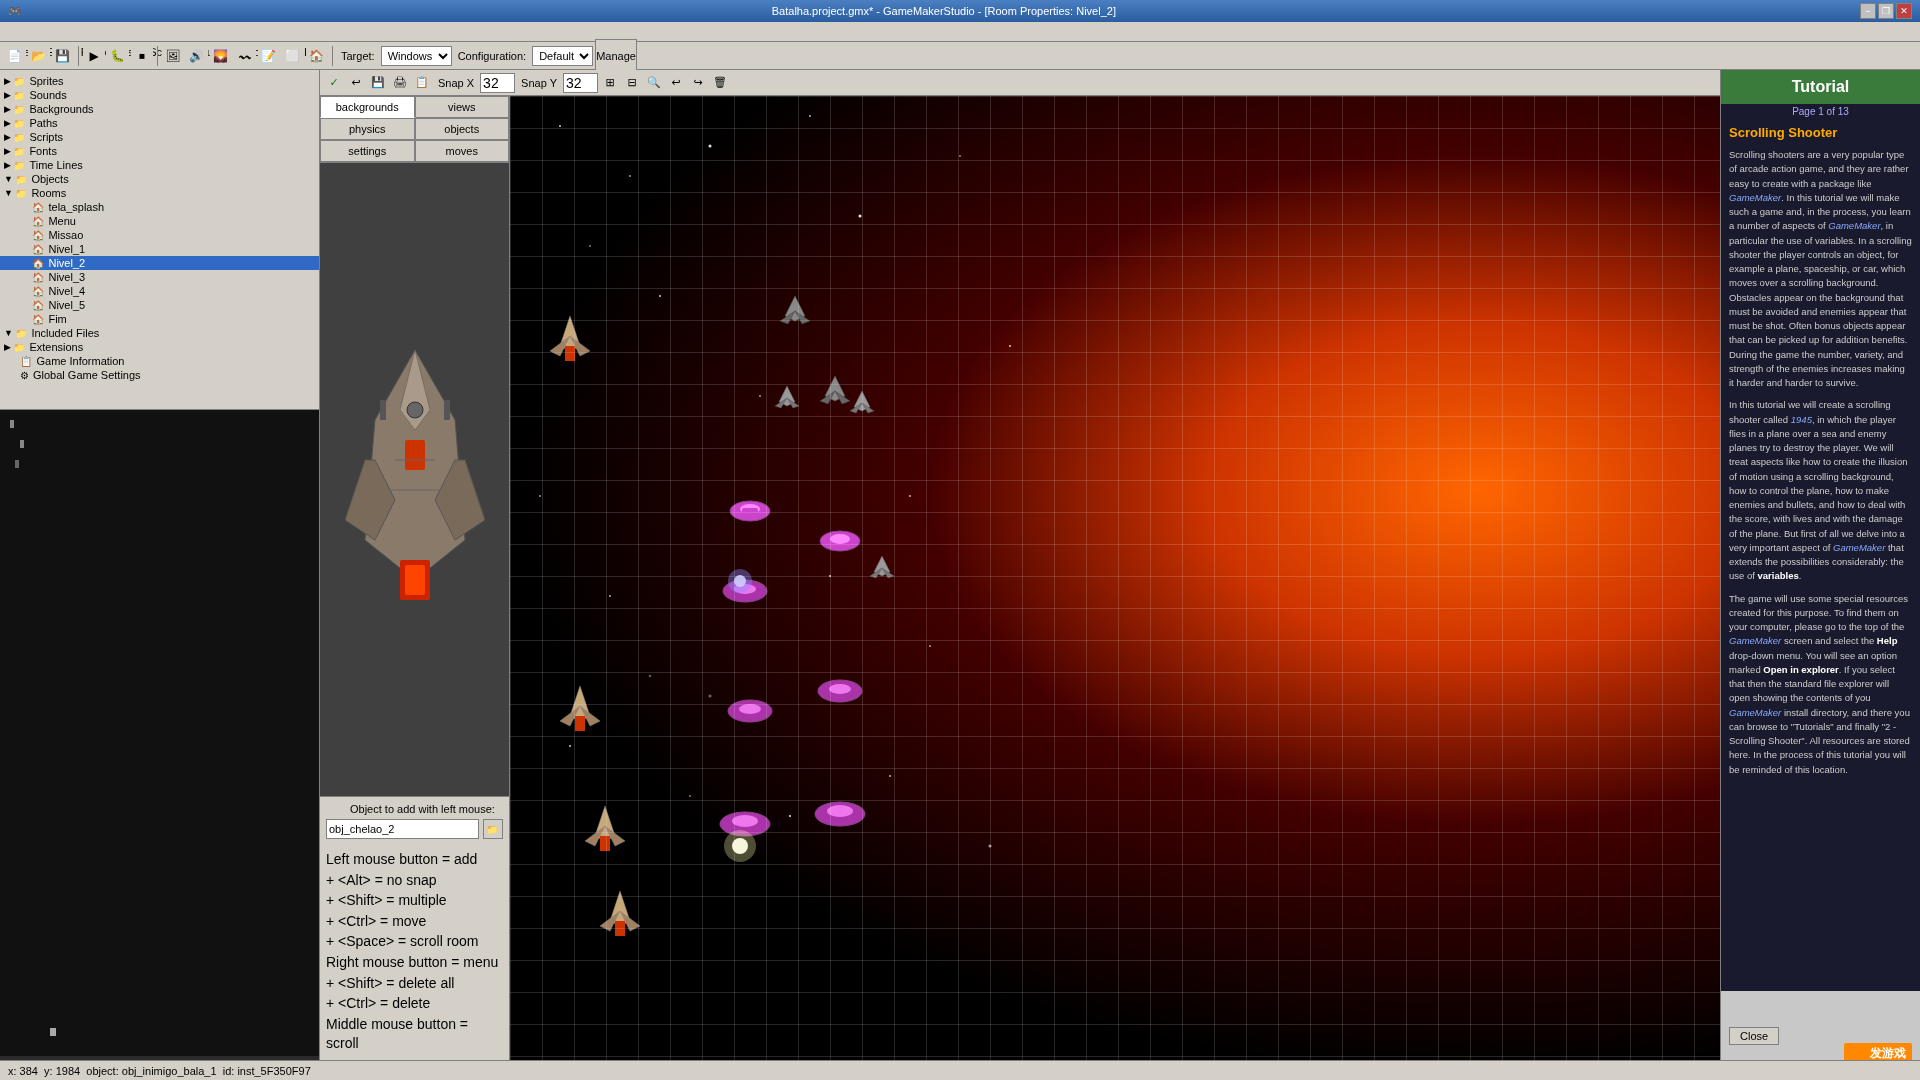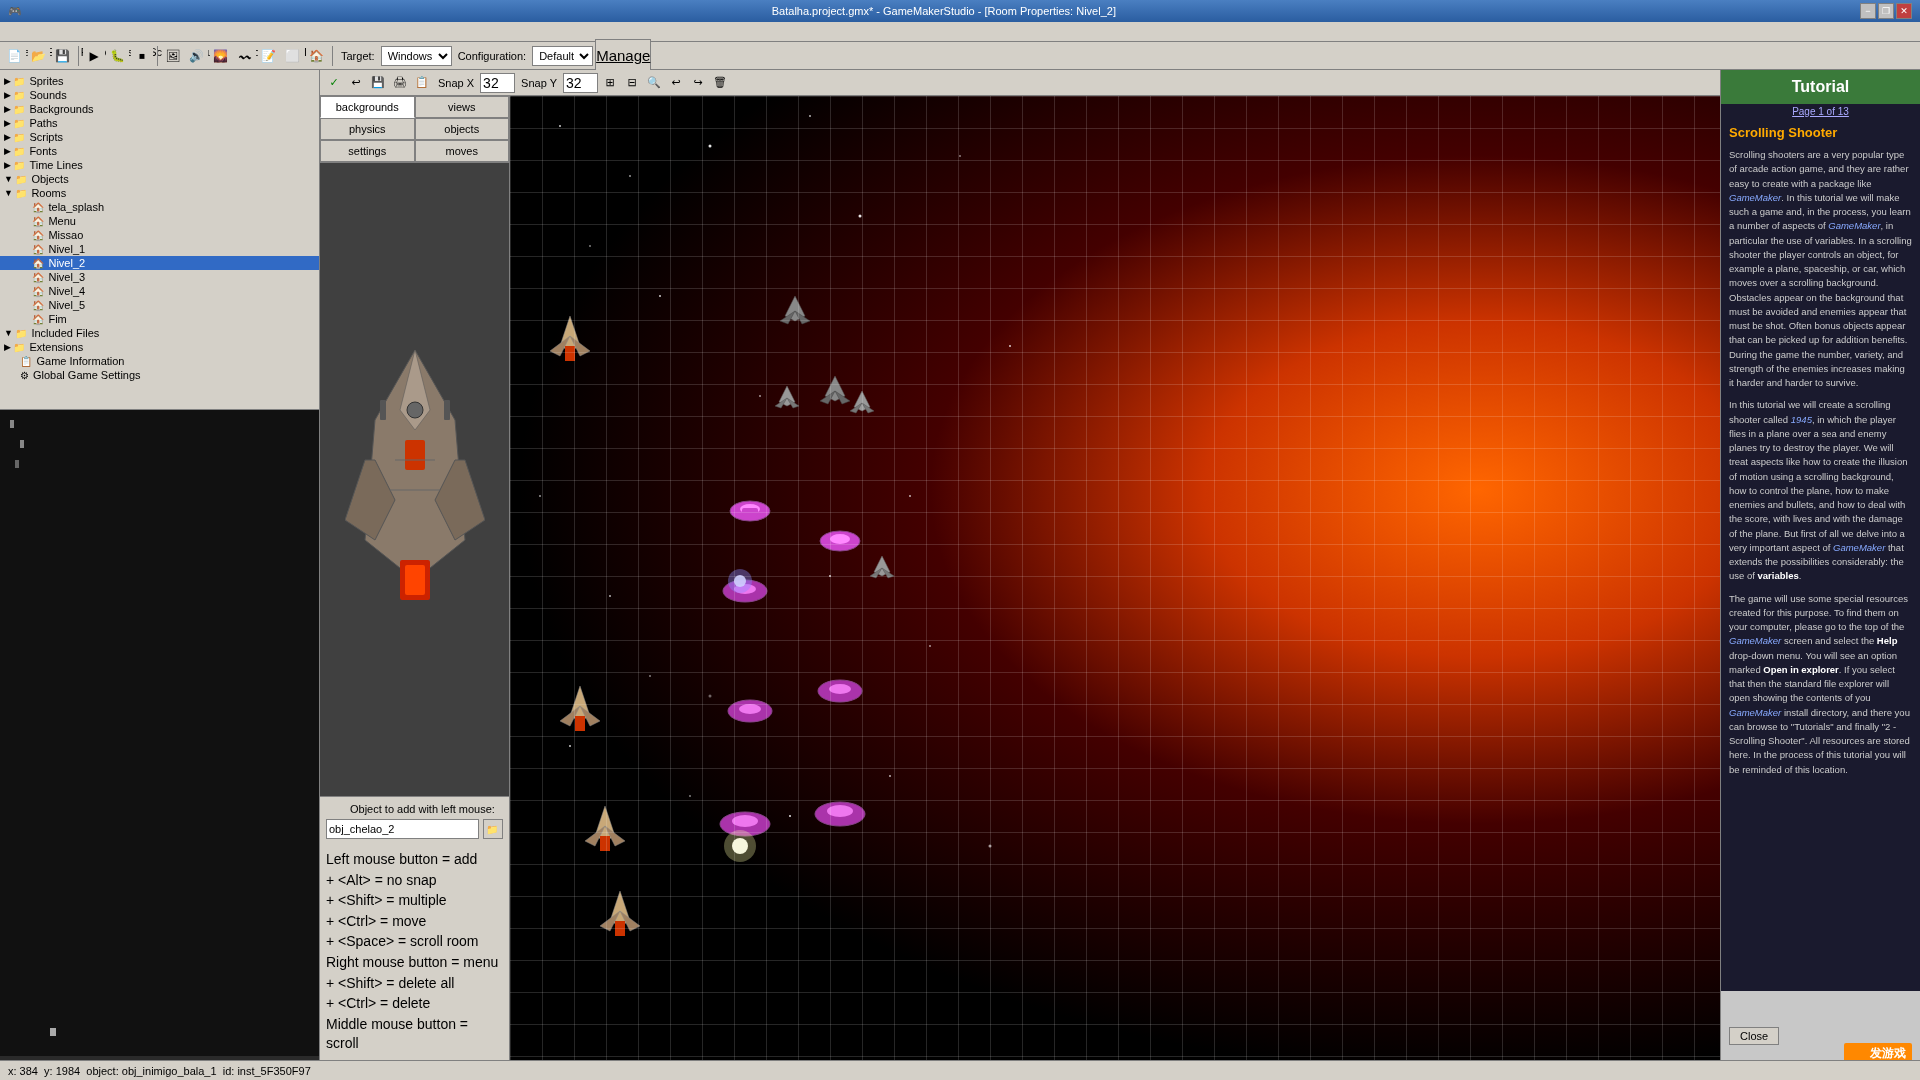--- a/index.html
+++ b/index.html
@@ -265,21 +265,20 @@
       font-size: 16px;
       font-weight: bold;
       padding: 8px;
     }
     #tutorial-page {
       color: #aaaaff;
       text-align: center;
       font-size: 10px;
       padding: 2px;
       background: #1a1a2e;
-      text-decoration: underline;
     }
     #tutorial-title {
       color: #ffaa00;
       font-size: 13px;
       font-weight: bold;
       padding: 6px 8px 4px;
     }
     #tutorial-body {
       color: #cccccc;
       font-size: 9.5px;
@@ -378,21 +377,21 @@
   <div class="toolbar-btn">🏠</div>
   <div class="toolbar-sep"></div>
   <span class="toolbar-label">Target:</span>
   <select class="toolbar-combo">
     <option>Windows</option>
   </select>
   <span class="toolbar-label">Configuration:</span>
   <select class="toolbar-combo">
     <option>Default</option>
   </select>
-  <button style="height:34px; background:#d4d0c8; border:1px solid #808080; font-size:15px; cursor:pointer;text-decoration:underline;">Manage</button>
+  <button style="height:34px; background:#d4d0c8; border:1px solid #808080; font-size:11px; cursor:pointer;">Manage</button>
 </div>
 
 <div id="main">
 
   <div id="left-panel">
     <div id="tree-view">
 
       <div class="tree-item">
         <span class="expand-icon">▶</span>
         <span class="folder-icon tree-icon">📁</span>

